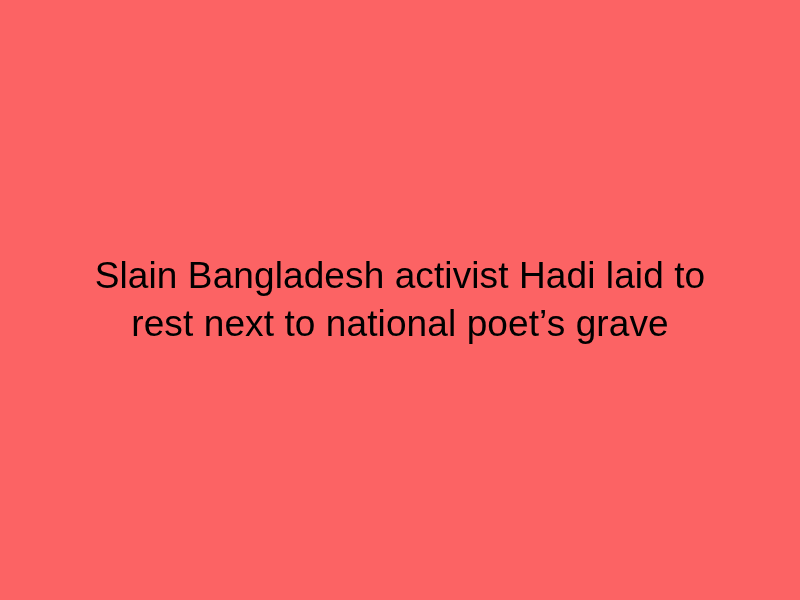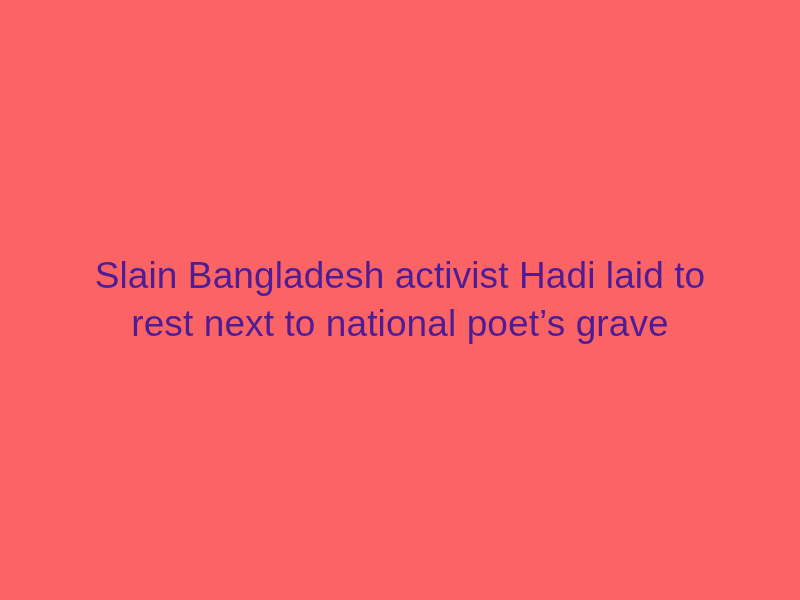--- a/index.html
+++ b/index.html
@@ -28,21 +28,21 @@
 
   #headline-block {
     width: 720px;
     padding: 0 20px;
     box-sizing: border-box;
     text-align: center;
   }
 
   #headline-text {
     margin: 0;
-    color: #4c1d95;
+    color: #000000;
     font-family: "Liberation Sans", sans-serif;
     font-size: 37px;
     font-weight: 400;
     line-height: 48px;
     letter-spacing: 0.1px;
     text-align: center;
     white-space: pre-line;
     -webkit-font-smoothing: antialiased;
   }
 </style>

